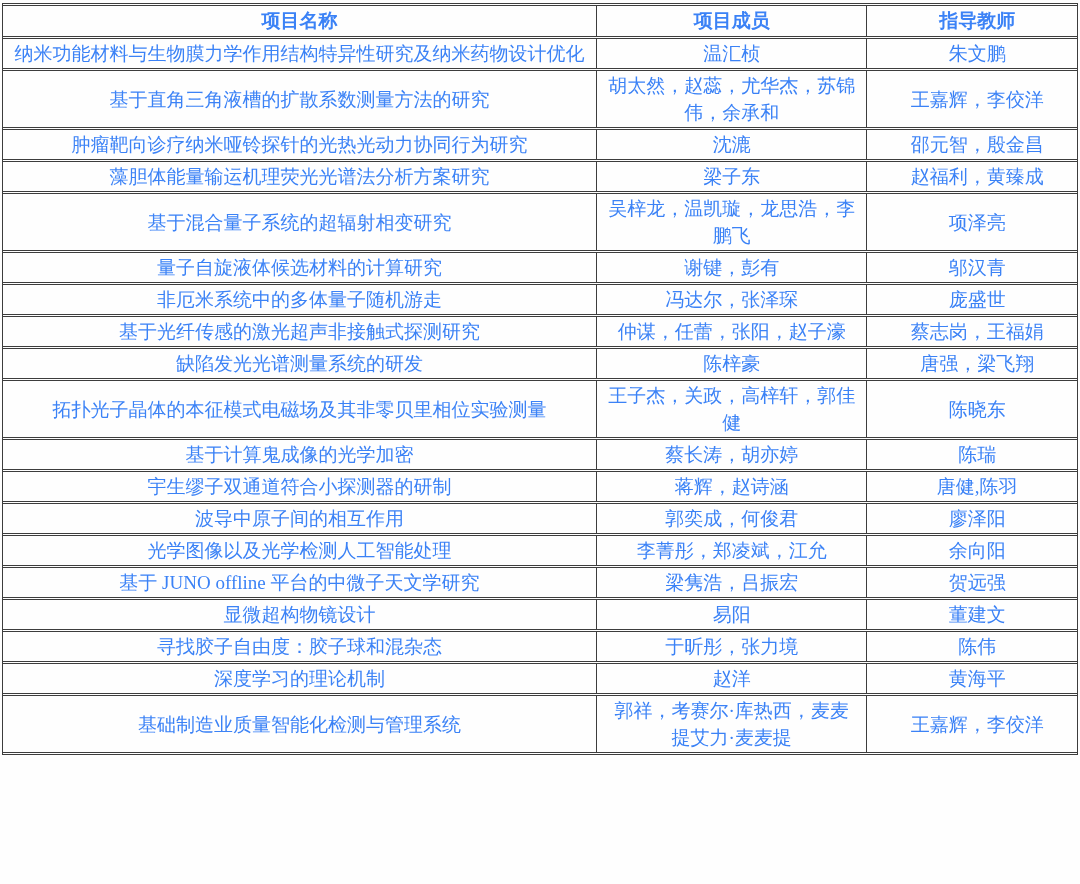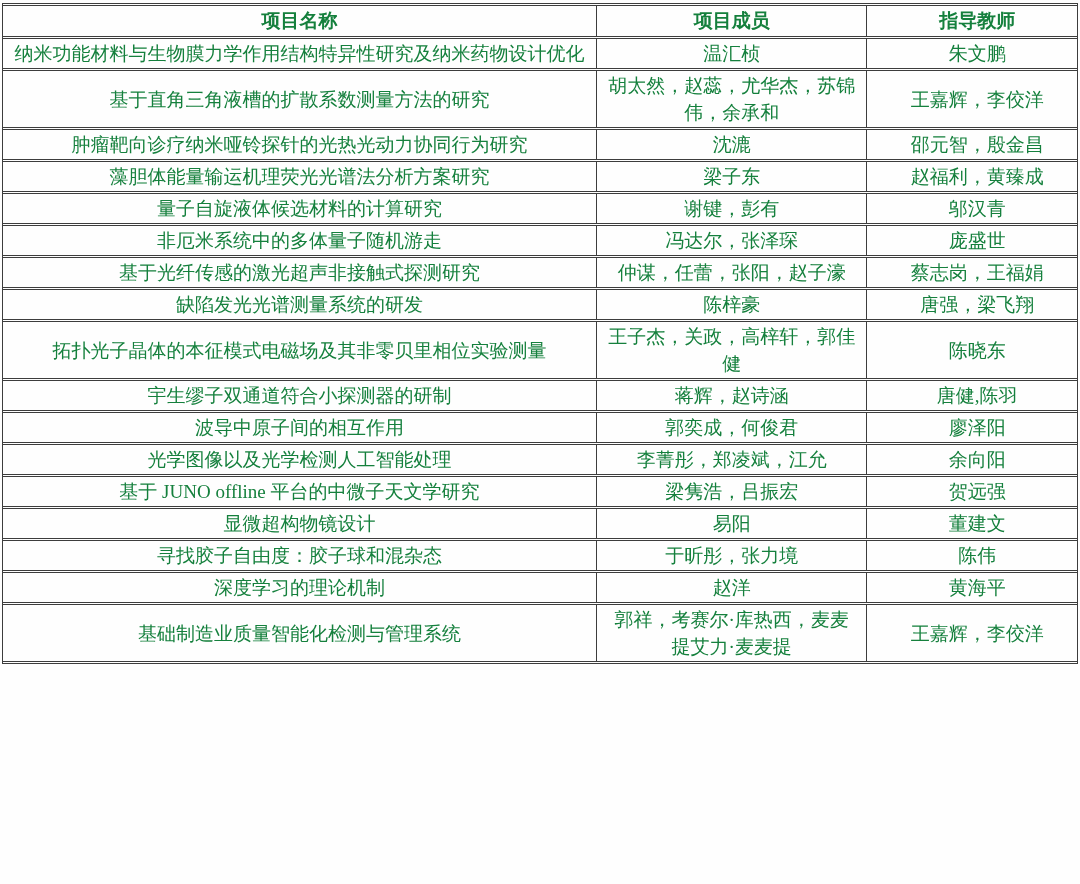--- a/index.html
+++ b/index.html
@@ -7,21 +7,21 @@
     padding: 0;
     background: #ffffff;
   }
   .page {
     width: 1080px;
     min-height: 884px;
     box-sizing: border-box;
     padding: 3px 2px;
     background: #fefefe;
     font-family: "Liberation Serif", "DejaVu Serif", serif;
-    color: #15803d;
+    color: #3b82f6;
   }
   .tbl-wrap {
     border: 1px solid #3d3d3d;
   }
   table.project-table {
     width: 100%;
     border-collapse: separate;
     border-spacing: 0 1px;
     table-layout: fixed;
   }
@@ -88,20 +88,25 @@
           <td>肿瘤靶向诊疗纳米哑铃探针的光热光动力协同行为研究</td>
           <td>沈漉</td>
           <td>邵元智，殷金昌</td>
         </tr>
         <tr>
           <td>藻胆体能量输运机理荧光光谱法分析方案研究</td>
           <td>梁子东</td>
           <td>赵福利，黄臻成</td>
         </tr>
         <tr>
+          <td>基于混合量子系统的超辐射相变研究</td>
+          <td>吴梓龙，温凯璇，龙思浩，李鹏飞</td>
+          <td>项泽亮</td>
+        </tr>
+        <tr>
           <td>量子自旋液体候选材料的计算研究</td>
           <td>谢键，彭有</td>
           <td>邬汉青</td>
         </tr>
         <tr>
           <td>非厄米系统中的多体量子随机游走</td>
           <td>冯达尔，张泽琛</td>
           <td>庞盛世</td>
         </tr>
         <tr>
@@ -111,20 +116,25 @@
         </tr>
         <tr>
           <td>缺陷发光光谱测量系统的研发</td>
           <td>陈梓豪</td>
           <td>唐强，梁飞翔</td>
         </tr>
         <tr>
           <td>拓扑光子晶体的本征模式电磁场及其非零贝里相位实验测量</td>
           <td>王子杰，关政，高梓轩，郭佳健</td>
           <td>陈晓东</td>
+        </tr>
+        <tr>
+          <td>基于计算鬼成像的光学加密</td>
+          <td>蔡长涛，胡亦婷</td>
+          <td>陈瑞</td>
         </tr>
         <tr>
           <td>宇生缪子双通道符合小探测器的研制</td>
           <td>蒋辉，赵诗涵</td>
           <td>唐健,陈羽</td>
         </tr>
         <tr>
           <td>波导中原子间的相互作用</td>
           <td>郭奕成，何俊君</td>
           <td>廖泽阳</td>

